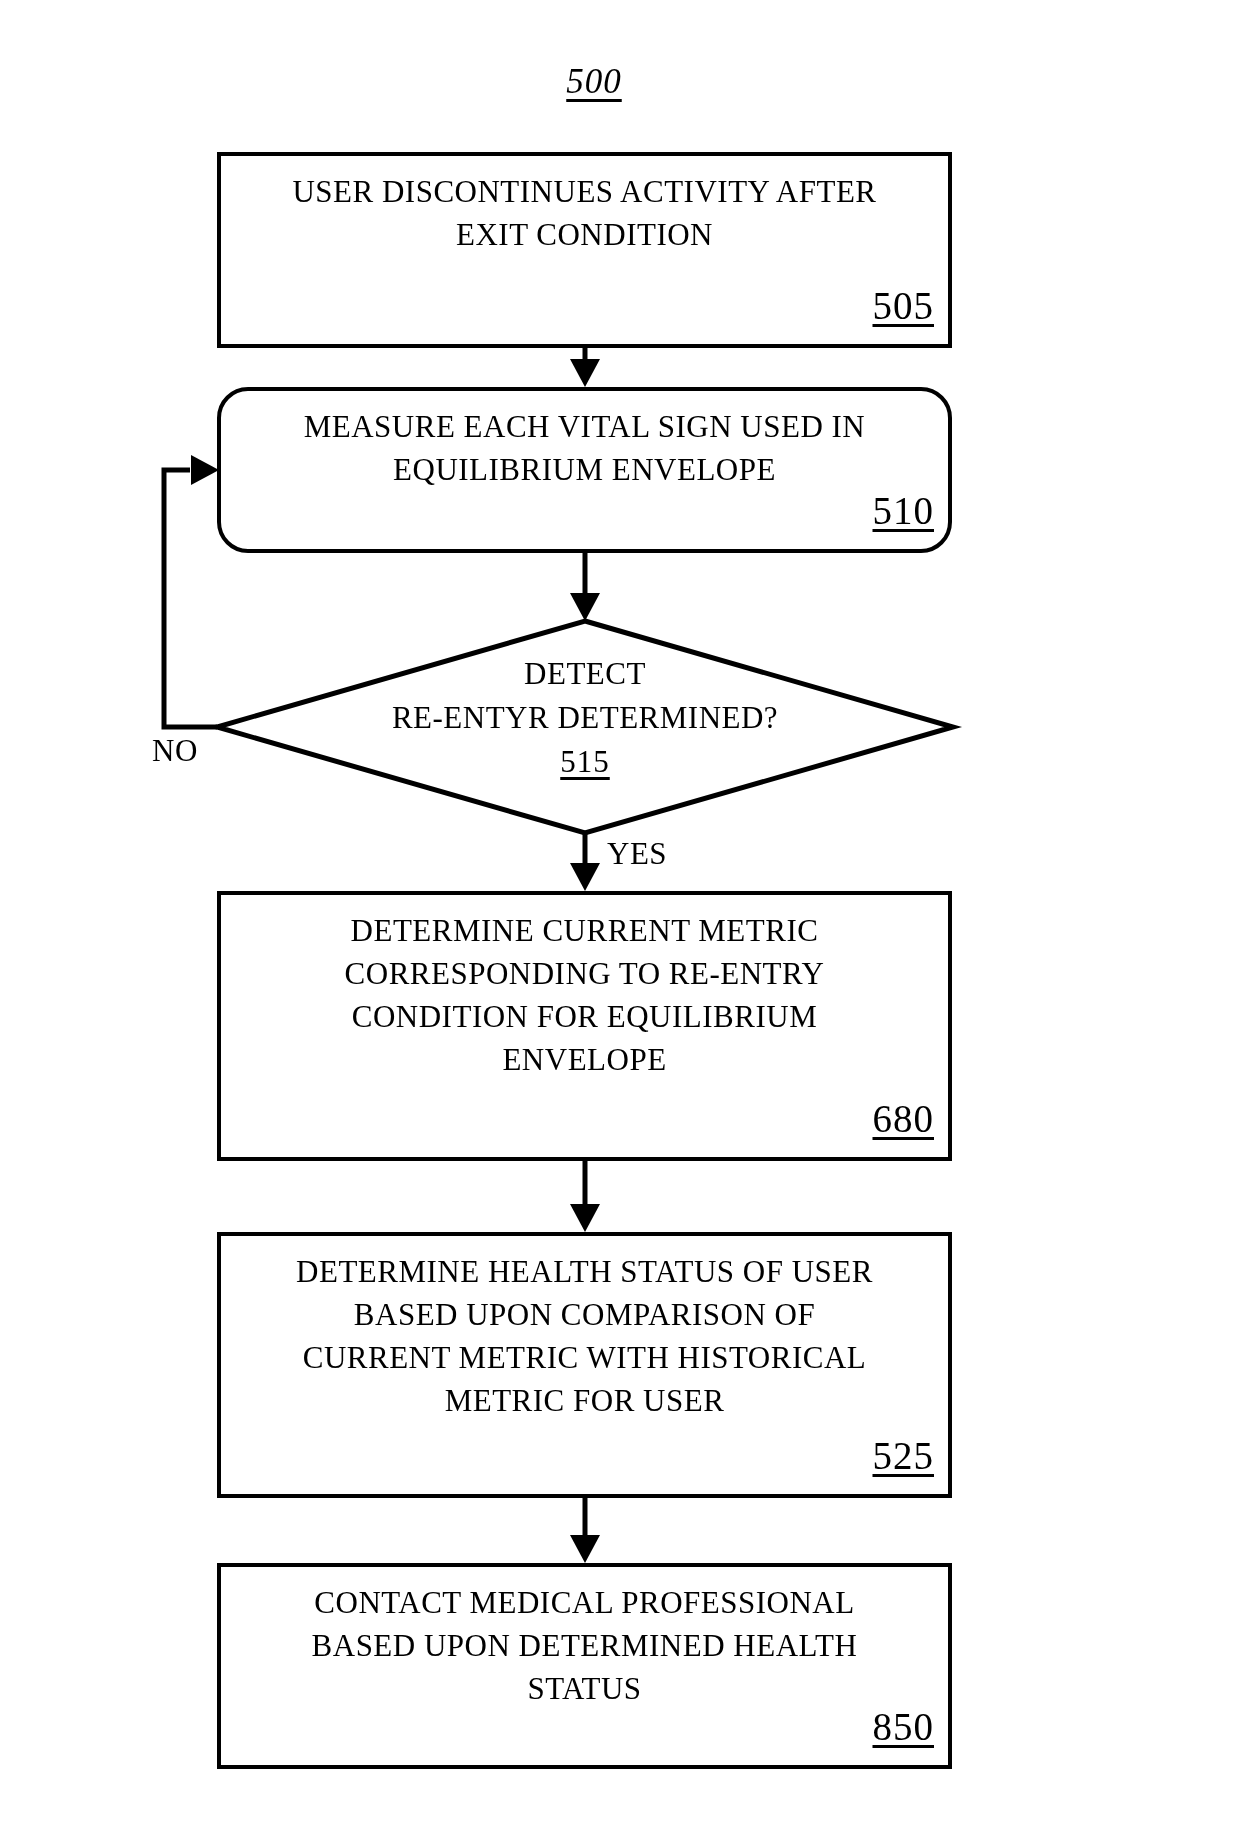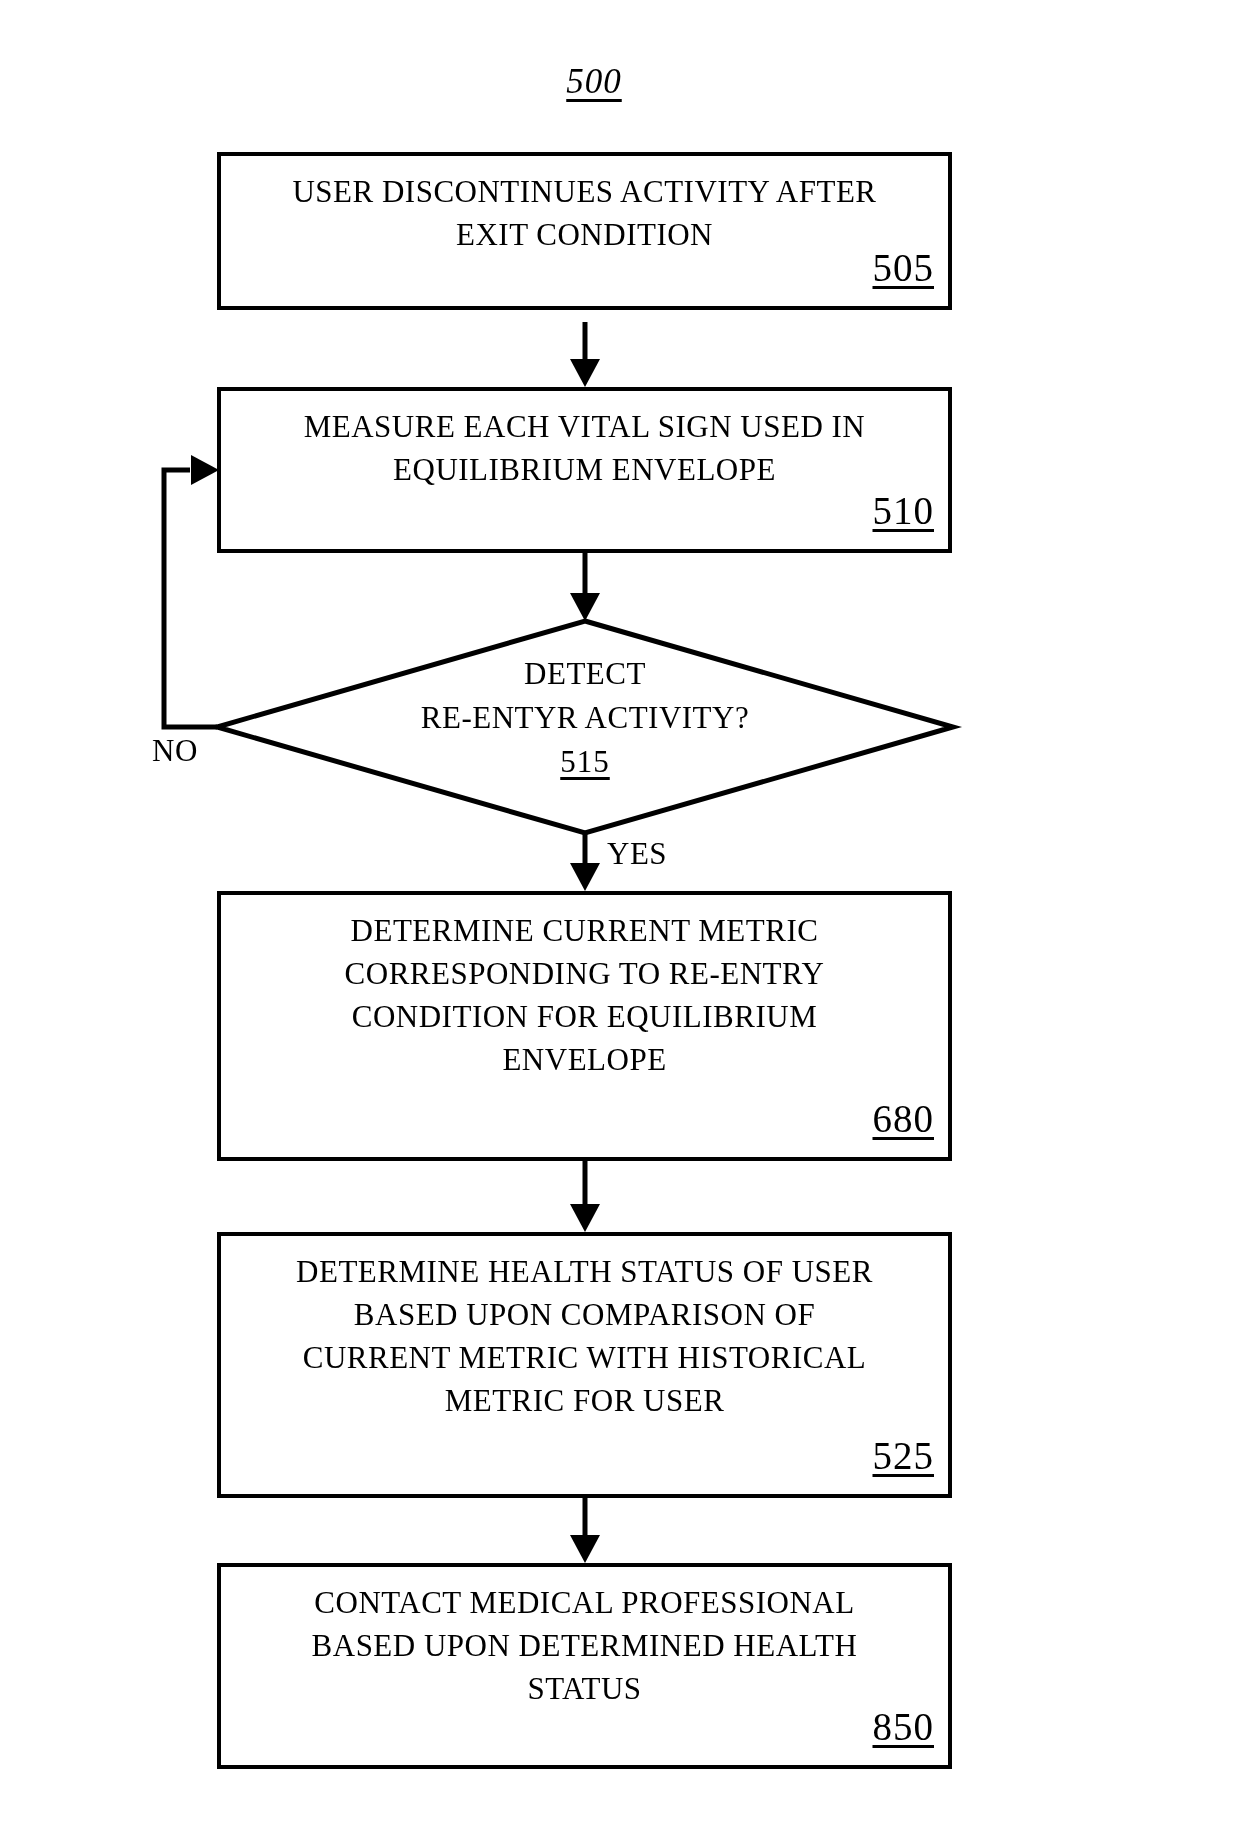--- a/index.html
+++ b/index.html
@@ -83,22 +83,22 @@
     left: 133px;
     top: 733px;
     width: 84px;
     text-align: center;
   }
   .edge-label.yes {
     left: 607px;
     top: 836px;
   }
   
-  #box505 { top: 152px; height: 158px; }
-  #box510 { top: 387px; height: 166px; }
+  #box505 { top: 152px; height: 196px; }
+  #box510 { top: 387px; height: 166px; border-radius: 31px; }
   #box520 { top: 891px; height: 270px; }
   #box525 { top: 1232px; height: 266px; }
   #box530 { top: 1563px; height: 206px; }
 </style>
 </head>
 <body>
 
 <div id="canvas">
 
   <svg id="connector-layer" viewBox="0 0 1240 1832" xmlns="http://www.w3.org/2000/svg">
@@ -137,21 +137,21 @@
   <div class="node box" id="box510">
     <div class="node-text">
       <div>MEASURE EACH VITAL SIGN USED IN</div>
       <div>EQUILIBRIUM ENVELOPE</div>
     </div>
     <div class="ref">510</div>
   </div>
 
   <div class="diamond-text">
     <div>DETECT</div>
-    <div>RE-ENTYR ACTIVITY?</div>
+    <div>RE-ENTYR DETERMINED?</div>
     <div class="ref-inline">515</div>
   </div>
 
   <div class="edge-label no">NO</div>
   <div class="edge-label yes">YES</div>
 
   <div class="node box" id="box520">
     <div class="node-text">
       <div>DETERMINE CURRENT METRIC</div>
       <div>CORRESPONDING TO RE-ENTRY</div>

